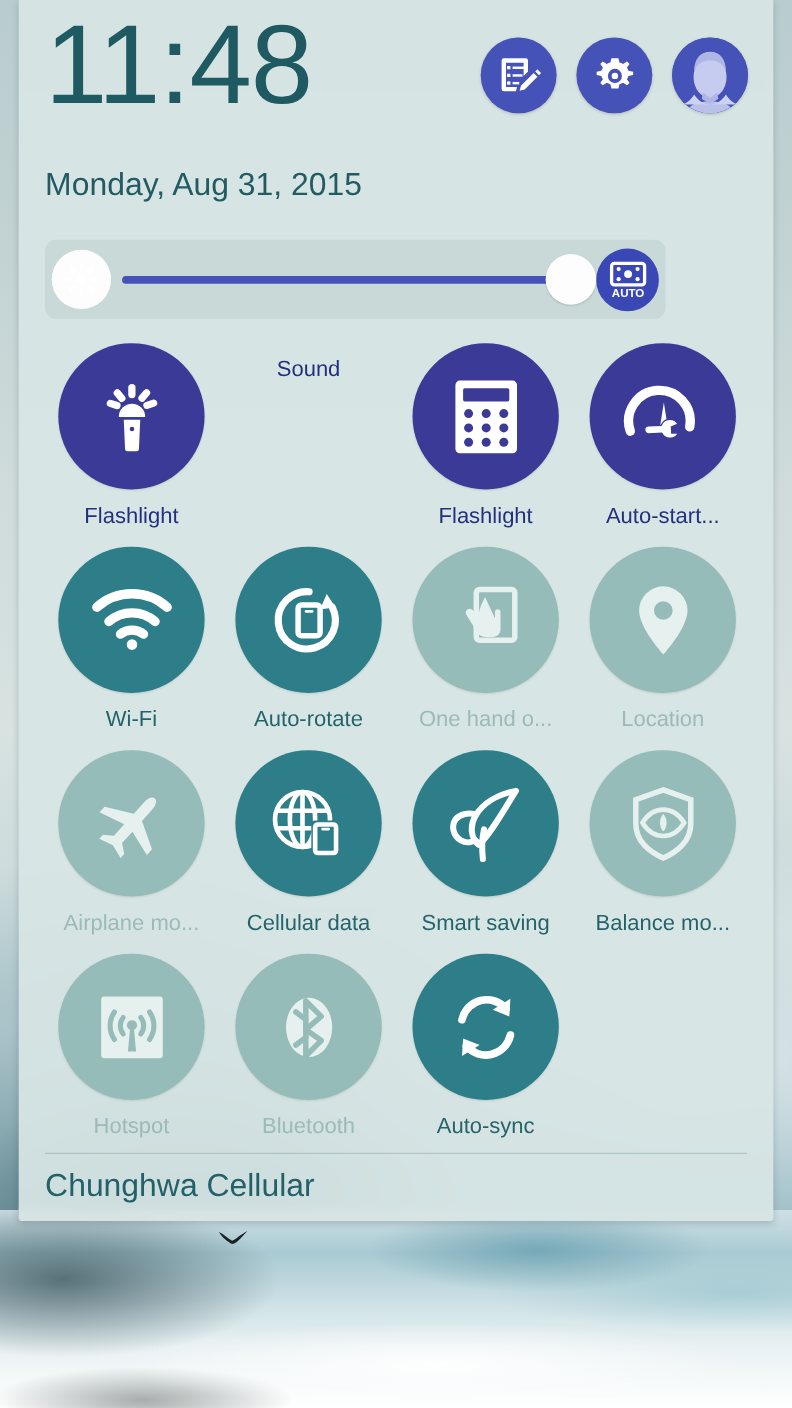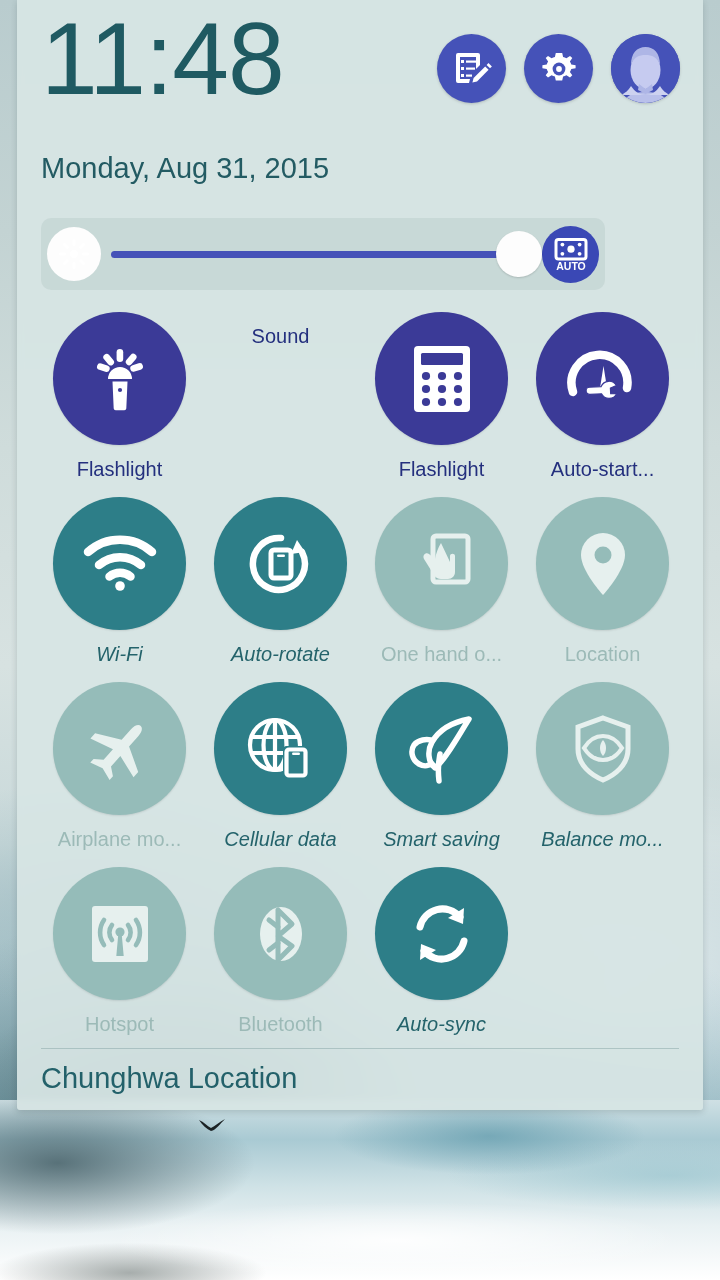--- a/index.html
+++ b/index.html
@@ -194,21 +194,21 @@
   .tile-label {
     margin-top: 14px;
     font-size: 20px;
     line-height: 1;
     white-space: nowrap;
   }
   .state-app   { background: #3b3a97; }
   .state-on    { background: #2d7e88; }
   .state-off   { background: #95bcb9; }
   .label-app   { color: #24307e; }
-  .label-on    { color: #24636b; font-style: italic; }
+  .label-on    { color: #24636b; }
   .label-off   { color: #9cbab7; }
 
   
   #boost-ring {
     position: absolute;
     inset: 0;
     border-radius: 50%;
   }
   #boost-mb {
     position: absolute;
@@ -524,14 +524,14 @@
           <path d="M58 40 A23 23 0 0 1 18 50" fill="none" stroke="#fff" stroke-width="7" stroke-linecap="round"></path>
           <path d="M14 59 l1 -16 15 6 z" fill="#fff"></path>
         </svg>
       </div>
       <div class="tile-label label-on">Auto-sync</div>
     </div>
 
   </div>
 
   <div id="qs-divider"></div>
-  <div id="carrier">Chunghwa Location</div>
+  <div id="carrier">Chunghwa Cellular</div>
 </div>
 
 </body></html>

